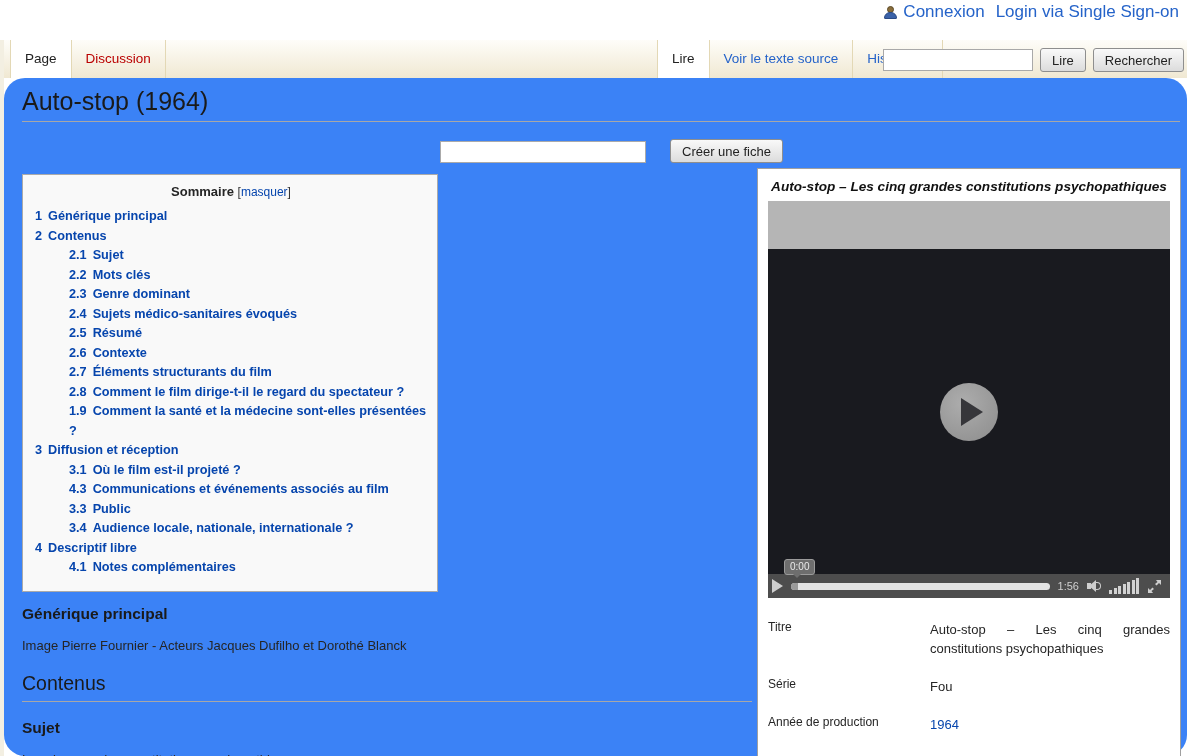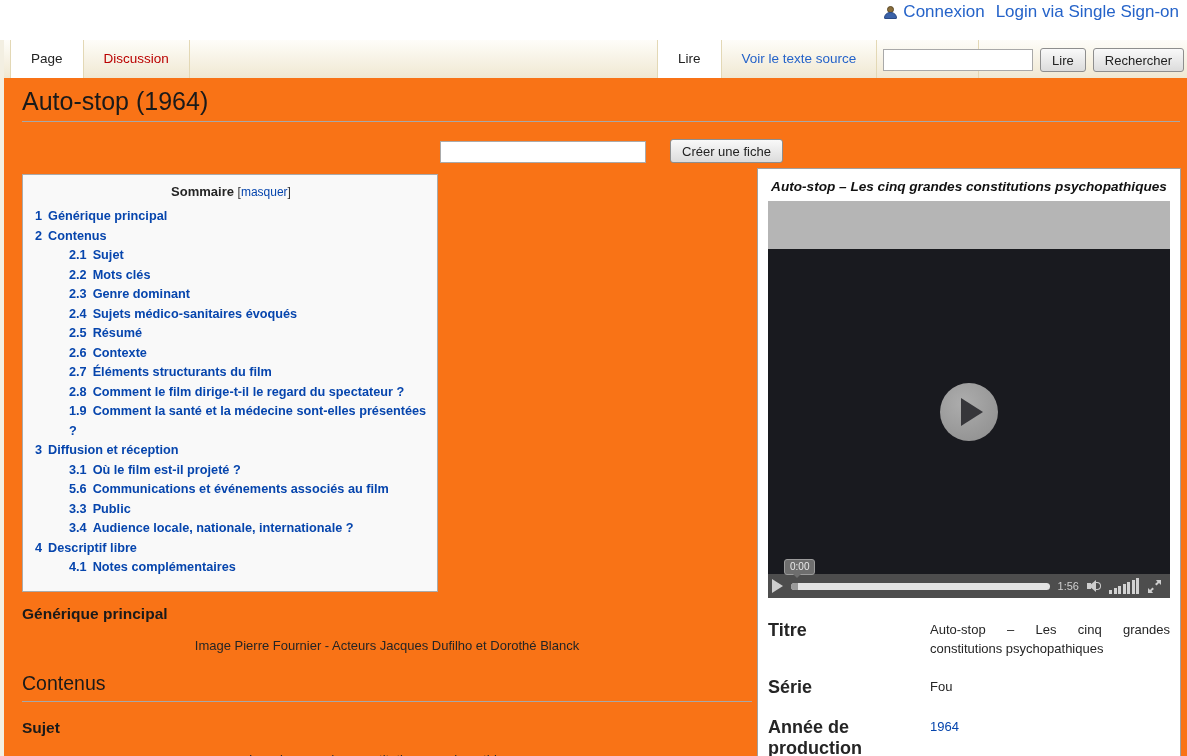--- a/index.html
+++ b/index.html
@@ -17,38 +17,38 @@
   .personal-links a { color:var(--hdr-link); }
   .user-icon { display:inline-block; width:13px; height:13px; position:relative; margin-right:-5px; }
   .user-icon .head { position:absolute; top:0; left:3px; width:7px; height:7px; border-radius:50%; background:#8a6d3b; border:1px solid #5b4a27; }
   .user-icon .bodyp { position:absolute; bottom:0; left:0; width:13px; height:7px; border-radius:6px 6px 1px 1px; background:#3b62a8; border:1px solid #2a4a85; }
 
   
   .tab-strip { position:absolute; top:40px; left:0; width:1187px; height:38px;
     background:linear-gradient(#fefdf9, #f0e8d2); }
   .tabs-left { position:absolute; left:10px; top:0; height:38px; display:flex; }
   .tabs-right { position:absolute; left:657px; top:0; height:38px; display:flex; }
-  .tab { padding:0 20px; line-height:38px; font-size:13.5px; border-right:1px solid #e3d8b5; white-space:nowrap; }
+  .tab { padding:0 14px; line-height:38px; font-size:13.5px; border-right:1px solid #e3d8b5; white-space:nowrap; }
   .tabs-left .tab:first-child, .tabs-right .tab:first-child { border-left:1px solid #e3d8b5; }
   .tab.active { background:#fff; color:#222; }
   .tab a { color:var(--hdr-link); }
   .tab a.newpage { color:var(--red-link);margin-top:32px; }
   .tab .plain { color:#222; }
 
   .search-group { position:absolute; top:8px; right:3px; display:flex; align-items:center; gap:7px; }
   .search-input { width:150px; height:22px; border:1px solid #a9a9a9; background:#fff; padding:0 4px; font-size:13px; }
   .btn {
     font-family:"Liberation Sans", sans-serif; font-size:13px; color:#222;
     background:linear-gradient(#f9f9f9,#dcdcdc); border:1px solid #8e8e8e;
     border-radius:3px; padding:2px 11px; height:24px; cursor:pointer;
   }
 
   
   .left-strip { position:absolute; top:40px; left:0; width:4px; bottom:0; background:#f3efe2; }
-  .content { position:absolute; top:78px; left:4px; right:0; bottom:0; background:#f97316; }
+  .content { position:absolute; top:78px; left:4px; right:0; bottom:0; background:#3b82f6;border-radius:21px; }
 
   .page-title { position:absolute; left:18px; top:9px; width:1158px;
     font-size:25px; font-weight:normal; color:#1a1a1a;
     border-bottom:1px solid #a7a7a7; padding-bottom:5px; }
 
   .create-row { position:absolute; left:436px; top:61px; display:flex; gap:24px;align-items:flex-end; }
   .create-input { width:206px; height:22px; border:1px solid #aaa; padding:0 4px; font-size:13px; }
 
   
   .toc { position:absolute; left:18px; top:96px; width:416px;
@@ -91,28 +91,28 @@
     border:1.6px solid #cfcfcf; border-left:none; border-radius:0 6px 6px 0; }
   .vol-bars { display:flex; align-items:flex-end; gap:1.5px; height:16px; cursor:pointer; }
   .vol-bars span { width:3px; background:#d2d2d2; display:inline-block; }
   .fullscreen { width:15px; height:15px; cursor:pointer; }
   .fullscreen svg { display:block; }
 
   .video-notice { margin-top:9px; text-align:center; font-weight:bold; font-style:italic; font-size:13.2px; color:#111; }
 
   .info-table { margin-top:13px; }
   .info-row { display:flex; padding:9px 0 10px; }
-  .info-label { flex:0 0 162px; font-weight:bold; color:#252525; font-size:18px; }
+  .info-label { flex:0 0 162px; font-weight:normal; color:#252525; font-size:12px; }
   .info-value { flex:1; font-size:13px; line-height:19px; text-align:justify; color:#252525; }
   .info-value.islink { color:var(--link); }
 
   
   .article { position:absolute; left:18px; top:527px; width:730px; }
   .article h3 { font-size:15.5px; font-weight:bold; color:#1a1a1a; margin-bottom:15px; }
-  .article p { font-size:13px; color:#252525; margin-bottom:19px;text-align:center; }
+  .article p { font-size:13px; color:#252525; margin-bottom:19px; }
   .article h2 { font-size:19.5px; font-weight:normal; color:#1a1a1a;
     border-bottom:1px solid #a7a7a7; padding-bottom:6px; margin-bottom:17px; }
 </style>
 </head>
 <body>
 
 <div class="personal-bar">
   <div class="personal-links">
     <span class="user-icon">
         <span class="head"></span>
@@ -163,21 +163,21 @@
         <div class="toc-row lvl2"><a><span class="toc-num">2.2</span><span>Mots clés</span></a></div>
         <div class="toc-row lvl2"><a><span class="toc-num">2.3</span><span>Genre dominant</span></a></div>
         <div class="toc-row lvl2"><a><span class="toc-num">2.4</span><span>Sujets médico-sanitaires évoqués</span></a></div>
         <div class="toc-row lvl2"><a><span class="toc-num">2.5</span><span>Résumé</span></a></div>
         <div class="toc-row lvl2"><a><span class="toc-num">2.6</span><span>Contexte</span></a></div>
         <div class="toc-row lvl2"><a><span class="toc-num">2.7</span><span>Éléments structurants du film</span></a></div>
         <div class="toc-row lvl2"><a><span class="toc-num">2.8</span><span>Comment le film dirige-t-il le regard du spectateur ?</span></a></div>
         <div class="toc-row lvl2"><a><span class="toc-num">1.9</span><span>Comment la santé et la médecine sont-elles présentées ?</span></a></div>
         <div class="toc-row"><a><span class="toc-num">3</span><span>Diffusion et réception</span></a></div>
         <div class="toc-row lvl2"><a><span class="toc-num">3.1</span><span>Où le film est-il projeté ?</span></a></div>
-        <div class="toc-row lvl2"><a><span class="toc-num">5.6</span><span>Communications et événements associés au film</span></a></div>
+        <div class="toc-row lvl2"><a><span class="toc-num">4.3</span><span>Communications et événements associés au film</span></a></div>
         <div class="toc-row lvl2"><a><span class="toc-num">3.3</span><span>Public</span></a></div>
         <div class="toc-row lvl2"><a><span class="toc-num">3.4</span><span>Audience locale, nationale, internationale ?</span></a></div>
         <div class="toc-row"><a><span class="toc-num">4</span><span>Descriptif libre</span></a></div>
         <div class="toc-row lvl2"><a><span class="toc-num">4.1</span><span>Notes complémentaires</span></a></div>
       </div>
   </div>
 
   <div class="video-card">
     <div class="video-card-header">Auto-stop – Les cinq grandes constitutions psychopathiques</div>
 

